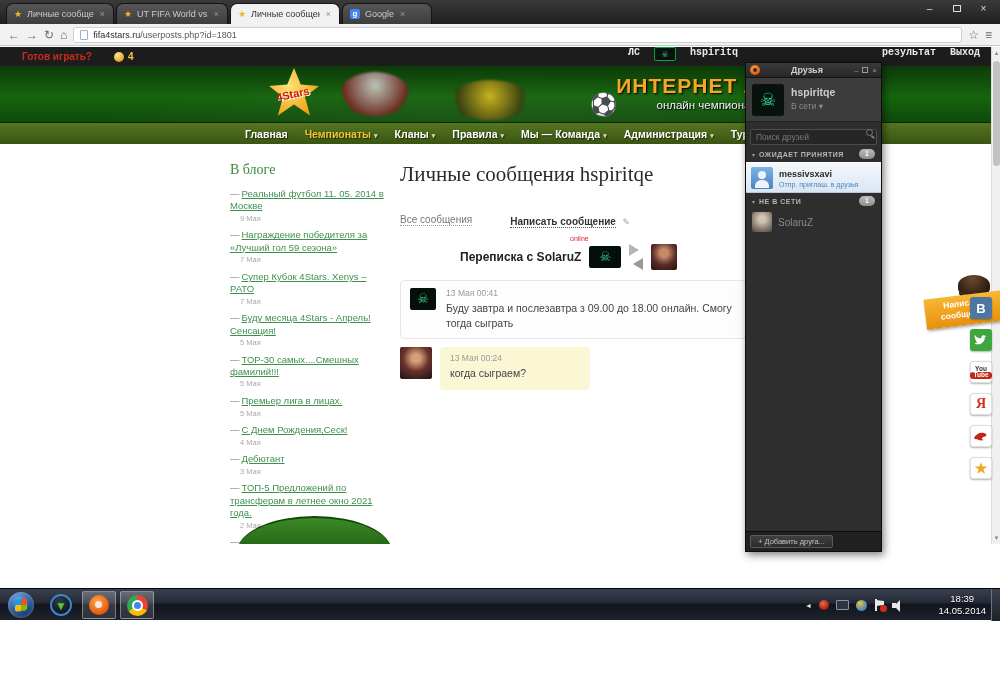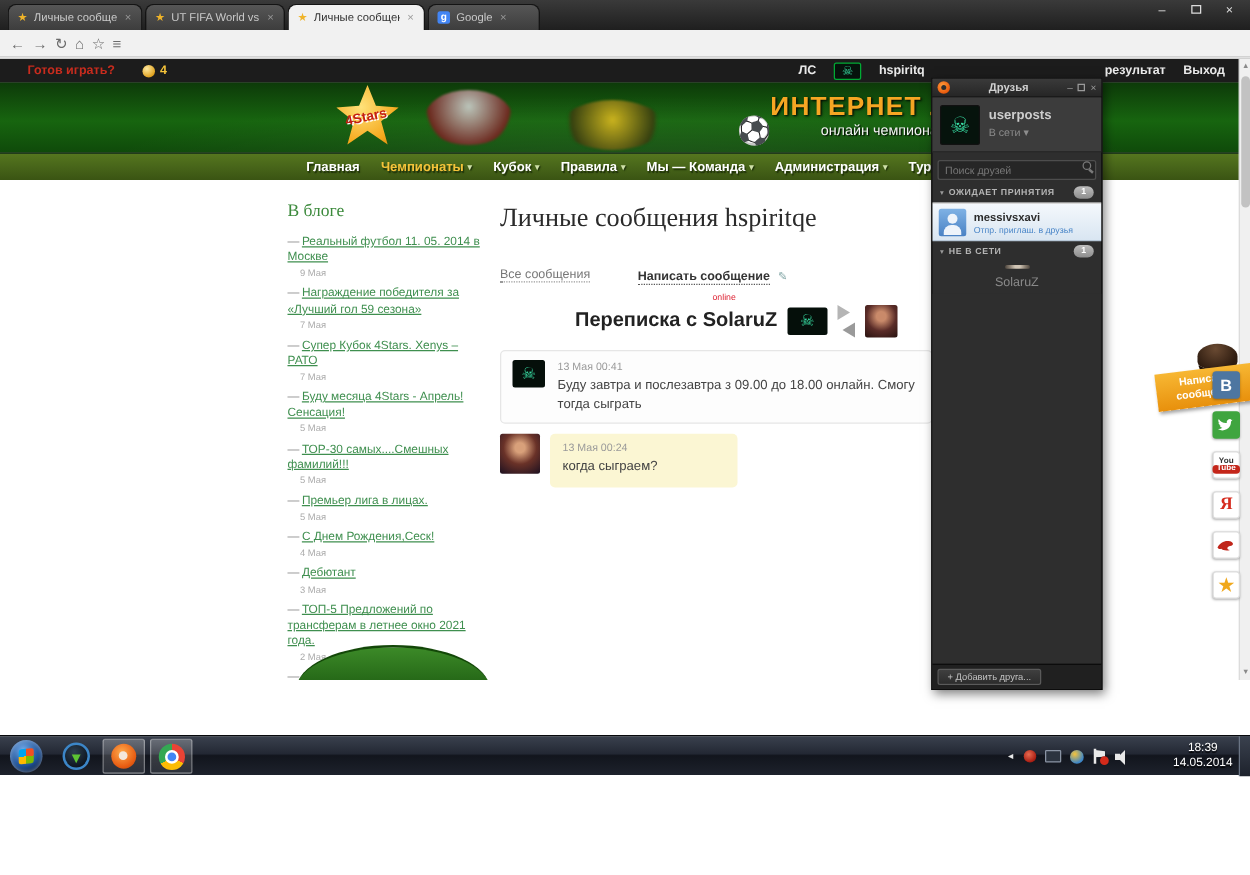--- a/index.html
+++ b/index.html
@@ -26,28 +26,28 @@
 
   .toolbar { position:absolute; left:0; top:24px; width:1000px; height:22px; background:#f1f1f1;
              border-bottom:1px solid #c8c8c8; display:flex; align-items:center; gap:6px; padding:0 8px; }
   .navbtn { color:#6b6b6b; font-size:12px; line-height:1; }
   .urlbar { flex:1; height:16px; background:#fff; border:1px solid #cfcfcf; border-radius:3px;
             display:flex; align-items:center; gap:5px; padding:0 6px; font-size:9px; color:#555; }
   .docicon { width:8px; height:10px; background:#fff; border:1px solid #9ab2c8; border-radius:1px; }
   .url-domain { color:#2b2b2b; }
 
   
-  .viewport { position:absolute; left:0; top:47px; width:1000px; height:497px; background:#737373; overflow:hidden; }
+  .viewport { position:absolute; left:0; top:47px; width:1000px; height:497px; background:#6d28d9; overflow:hidden; }
   .site-topbar { position:absolute; left:0; top:0; width:1000px; height:19px; background:#1c1c1c;
                  display:flex; align-items:center; font-size:10px; }
   .ready { color:#c92c1e; font-weight:bold; margin-left:22px; }
   .coin { width:10px; height:10px; border-radius:50%; margin-left:22px;
           background:radial-gradient(circle at 35% 30%, #ffe9a0, #e0a321 70%, #9a6b08); }
   .coinval { color:#f5c33a; font-weight:bold; margin-left:4px; }
-  .tb-right { position:absolute; right:0; top:0; height:19px; display:flex; align-items:center; gap:14px; padding-right:20px; }
+  .tb-right { position:absolute; right:0; top:0; height:19px; display:flex; gap:14px; padding-right:20px;font-family:Liberation Mono, monospace; }
   .tb-link { color:#e9e9e9; font-weight:bold; font-size:10px; }
   .mini-ava { width:22px; height:14px; background:#06130c; border:1px solid #0a3; border-radius:2px;
               color:#37d9a0; font-size:10px; text-align:center; line-height:13px; }
 
   .site-banner { position:absolute; left:0; top:19px; width:1000px; height:56px;
                  background:
                    radial-gradient(ellipse at 50% 120%, rgba(255,255,255,.07), transparent 60%),
                    linear-gradient(#0d3a09, #17650f 55%, #0f4a0a);
                  overflow:hidden; }
   .star-logo { position:absolute; left:268px; top:2px; width:52px; height:50px;
@@ -60,21 +60,21 @@
                   color:#f6a623; font-size:21px; font-weight:bold; letter-spacing:1px;
                   text-shadow:1px 1px 2px #000; }
   .banner-sub { position:absolute; left:555px; top:33px; width:250px; text-align:right;
                 color:#f2f2f2; font-size:11.5px; text-shadow:1px 1px 1px #000; }
   .player-blob { position:absolute; border-radius:50%; filter:blur(1px); opacity:.85; }
 
   .site-nav { position:absolute; left:0; top:75px; width:1000px; height:22px;
               background:linear-gradient(#55761f,#3a5413); display:flex; align-items:center;
               gap:17px; padding-left:245px; border-top:1px solid #0a2a05; }
   .nav-item { color:#fff; font-size:10.5px; font-weight:bold; text-shadow:1px 1px 1px #1c2e08;
-              display:flex; gap:3px; align-items:center; white-space:nowrap; }
+              display:flex; gap:3px; align-items:flex-end; white-space:nowrap; }
   .nav-item.active { color:#f5c33a; }
   .nav-arrow { font-size:7px; color:#cfe0a8; }
 
   .content { position:absolute; left:0; top:97px; width:1000px; height:400px; background:#fff;padding-left:15px; }
 
   
   .sidebar { position:absolute; left:230px; top:18px; width:162px; }
   .blog-head { color:#3c8a3c; font-size:14px; font-family:"Liberation Serif", serif; margin-bottom:10px; }
   .blog-item { margin-bottom:6px; font-size:9.5px; line-height:1.3; }
   .blog-item .dash { color:#888; margin-right:2px; }
@@ -85,21 +85,21 @@
                   background:linear-gradient(#3c8a28,#1c5a10); border-top:2px solid #134708; }
 
   
   .main { position:absolute; left:400px; top:18px; width:346px; }
   .pm-title { font-family:"Liberation Serif", serif; font-size:21px; color:#2b2b2b; }
   .pm-links { display:flex; gap:38px; margin-top:24px; align-items:center; }
   .pm-all { font-size:10px; color:#777; border-bottom:1px dotted #999; }
   .pm-write { font-size:10px; font-weight:bold; color:#333; border-bottom:1px dotted #555; }
   .pencil { color:#8aa; font-size:9px; margin-left:2px; }
   .thread-row { display:flex; align-items:center; gap:8px; margin-top:8px; margin-left:60px; }
-  .thread-label { font-weight:bold; font-size:16px; color:#222; }
+  .thread-label { font-weight:bold; font-size:12px; color:#222; }
   .ava-skull { width:32px; height:22px; background:#050f0a; border-radius:2px; color:#37d9a0;
                font-size:13px; text-align:center; line-height:21px; }
   .online-tag { position:absolute; margin-top:-30px; margin-left:160px; color:#d23; font-size:7px; }
   .swap-arrows { display:flex; flex-direction:column; gap:2px; }
   .arr-r { width:0; height:0; border-top:6px solid transparent; border-bottom:6px solid transparent; border-left:10px solid #b5b5b5; }
   .arr-l { width:0; height:0; border-top:6px solid transparent; border-bottom:6px solid transparent; border-right:10px solid #9a9a9a; }
   .ava-photo { width:26px; height:26px; border-radius:2px;
                background:radial-gradient(circle at 50% 35%, #c98a6a 18%, #5a2c28 55%, #27120f); }
   .msg1 { margin-top:10px; border:1px solid #e6e6e6; border-radius:4px; background:#fdfdfd;
           display:flex; gap:10px; padding:7px 9px; }
@@ -164,21 +164,21 @@
   .fr-sect .slabel { flex:1; color:#b5b5b5; font-size:7px; font-weight:bold; letter-spacing:.5px; }
   .badge { background:linear-gradient(#bdbdbd,#8d8d8d); color:#fff; font-size:7px; font-weight:bold;
            border-radius:6px; padding:0 6px; line-height:10px; }
   .fr-row-hi { height:31px; background:linear-gradient(#f4f8fc,#d9e6f2); border-top:1px solid #fff;
                border-bottom:1px solid #b8c8d8; display:flex; gap:6px; padding:4px 5px; }
   .blue-ava { width:22px; height:22px; background:linear-gradient(#7fb2e5,#4a82c4); border-radius:2px; position:relative; }
   .blue-ava:before { content:""; position:absolute; left:7px; top:4px; width:8px; height:8px; border-radius:50%; background:#eef4fb; }
   .blue-ava:after { content:""; position:absolute; left:4px; top:13px; width:14px; height:8px; border-radius:6px 6px 0 0; background:#eef4fb; }
   .hi-name { color:#2b2b2b; font-weight:bold; font-size:9px; margin-top:2px; }
   .hi-sub { color:#4a86c8; font-size:7px; margin-top:2px; }
-  .fr-row { height:26px; display:flex; gap:6px; padding:3px 6px; align-items:center;flex-direction:column; }
+  .fr-row { height:26px; display:flex; gap:6px; padding:3px 6px; align-items:center; }
   .gray-ava { width:20px; height:20px; border-radius:2px;
               background:radial-gradient(circle at 50% 35%, #cfc4b4 20%, #8a7f72 60%, #4c443c); }
   .off-name { color:#8a8a8a; font-size:10px; }
   .fr-fill { flex:1; background:#2e2e2e; }
   .fr-bottom { height:20px; background:#202020; border-top:1px solid #0c0c0c; display:flex; align-items:center; padding:0 4px; }
   .add-btn { background:linear-gradient(#3f3f3f,#2c2c2c); border:1px solid #5a5a5a; border-radius:2px;
              color:#c2c2c2; font-size:7.5px; padding:1px 7px; }
 
   
   .taskbar { position:absolute; left:0; top:588px; width:1000px; height:32px; z-index:60;
@@ -253,20 +253,24 @@
         <span class="wc-max"><i></i></span>
         <span class="wc-close">×</span>
       </div>
     </div>
 
     <div class="toolbar">
       <span class="navbtn">←</span>
       <span class="navbtn">→</span>
       <span class="navbtn">↻</span>
       <span class="navbtn">⌂</span>
+      <div class="urlbar">
+        <span class="docicon"></span>
+        <span><span class="url-domain">fifa4stars.ru</span><span>/userposts.php?id=1801</span></span>
+      </div>
       <span class="navbtn">☆</span>
       <span class="navbtn">≡</span>
     </div>
 
     <div class="viewport">
 
       <div class="site-topbar">
         <span class="ready">Готов играть?</span>
         <span class="coin"></span>
         <span class="coinval">4</span>
@@ -291,21 +295,21 @@
 
       <div class="site-nav">
         <span class="nav-item">
             <span>Главная</span>
           </span>
         <span class="nav-item active">
             <span>Чемпионаты</span>
             <span class="nav-arrow">▾</span>
           </span>
         <span class="nav-item">
-            <span>Кубок</span>
+            <span>Кланы</span>
             <span class="nav-arrow">▾</span>
           </span>
         <span class="nav-item">
             <span>Правила</span>
             <span class="nav-arrow">▾</span>
           </span>
         <span class="nav-item">
             <span>Мы — Команда</span>
             <span class="nav-arrow">▾</span>
           </span>
@@ -419,21 +423,21 @@
       <span class="fr-title">Друзья</span>
       <span class="fr-ctl">
         <span>–</span>
         <span class="sq"></span>
         <span>×</span>
       </span>
     </div>
     <div class="fr-userhead">
       <span class="fr-ava">☠</span>
       <div>
-        <div class="fr-name">userposts</div>
+        <div class="fr-name">hspiritqe</div>
         <div class="fr-status"><span>В сети</span> <span>▾</span></div>
       </div>
     </div>
     <div class="fr-search">
       <input type="text" placeholder="Поиск друзей" style="">
       <span class="mag"></span>
     </div>
     <div class="fr-sect">
       <span class="tri">▾</span>
       <span class="slabel">ОЖИДАЕТ ПРИНЯТИЯ</span>

